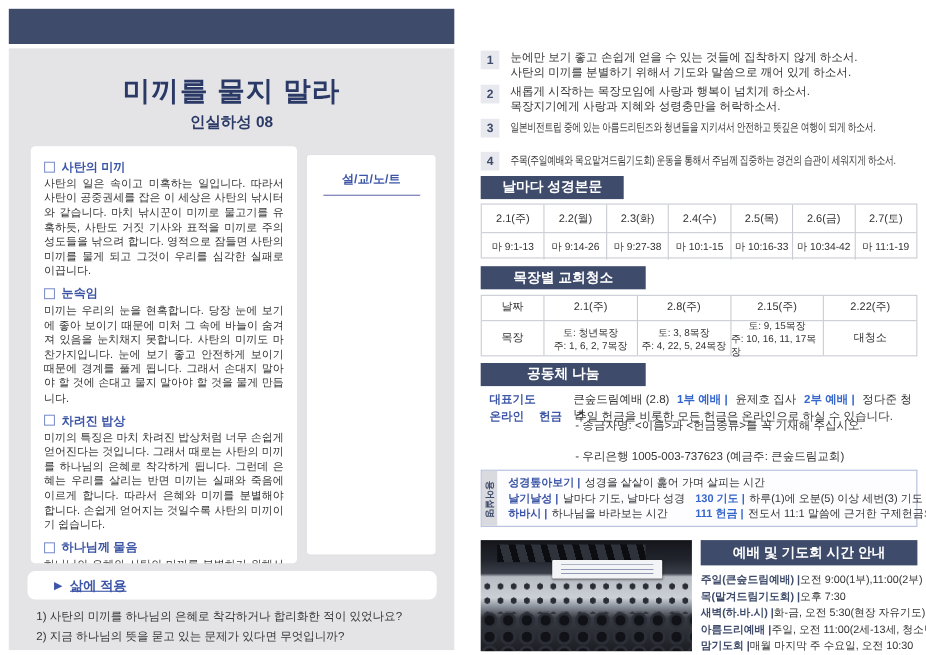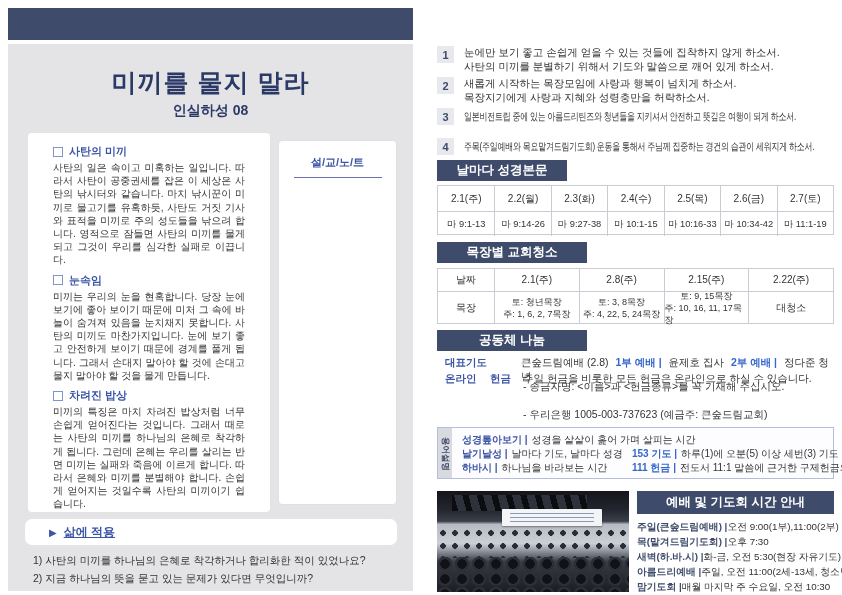--- a/index.html
+++ b/index.html
@@ -13,21 +13,21 @@
 
   
   .left-page{position:absolute;left:8px;top:8px;width:484px;height:583px;}
   .lp-topbar{position:absolute;left:0;top:0;width:405px;height:32px;background:var(--navy);}
   .lp-body{position:absolute;left:0;top:36px;width:405px;height:547px;background:var(--pagegray);}
   .lp-title{position:absolute;left:0;top:22px;width:405px;text-align:center;
             font-size:25px;font-weight:bold;color:var(--title-navy);letter-spacing:1px;}
   .lp-subtitle{position:absolute;left:0;top:58px;width:405px;text-align:center;
             font-size:14px;font-weight:bold;color:var(--title-navy);}
   .text-card{position:absolute;left:20px;top:89px;width:242px;height:379px;background:#ffffff;
-            border-radius:4px;padding:8px 25px;overflow:hidden;}
+            border-radius:4px;padding:8px 12px;overflow:hidden;}
   .section{margin-bottom:6px;}
   .sec-head{display:flex;align-items:center;gap:6px;margin:3px 0 2px 0;}
   .checkbox{width:10px;height:10px;border:1.5px solid #8193cc;background:#fff;display:inline-block;}
   .sec-head-label{font-size:11px;font-weight:bold;color:var(--head-blue);}
   .sec-body{font-size:10px;line-height:13.2px;color:var(--body);text-align:justify;}
   .note-card{position:absolute;left:270px;top:96px;width:119px;height:365px;background:#ffffff;
             border-radius:4px;border:1px solid #e0e0e3;}
   .note-title{margin-top:14px;text-align:center;font-size:11px;font-weight:bold;color:var(--head-blue);}
   .note-line{width:88px;margin:7px auto 0 auto;border-top:1px solid #6a6fae;}
   .app-banner{position:absolute;left:17px;top:475px;width:372px;height:26px;background:#ffffff;
@@ -273,21 +273,21 @@
       <div class="g-rows">
         <div class="g-row">
           <span class="g-term">성경톺아보기 |</span>
           <span class="g-desc">성경을 샅샅이 훑어 가며 살피는 시간</span>
         </div>
         <div class="g-row">
           <span class="g-left">
             <span class="g-term">날기날성 |</span>
             <span class="g-desc">날마다 기도, 날마다 성경</span>
           </span>
-          <span class="g-term2">153 기도 |</span>
+          <span class="g-term2">130 기도 |</span>
           <span class="g-desc">하루(1)에 오분(5) 이상 세번(3) 기도</span>
         </div>
         <div class="g-row">
           <span class="g-left">
             <span class="g-term">하바시 |</span>
             <span class="g-desc">하나님을 바라보는 시간</span>
           </span>
           <span class="g-term2">111 헌금 |</span>
           <span class="g-desc">전도서 11:1 말씀에 근거한 구제헌금의 이름</span>
         </div>

